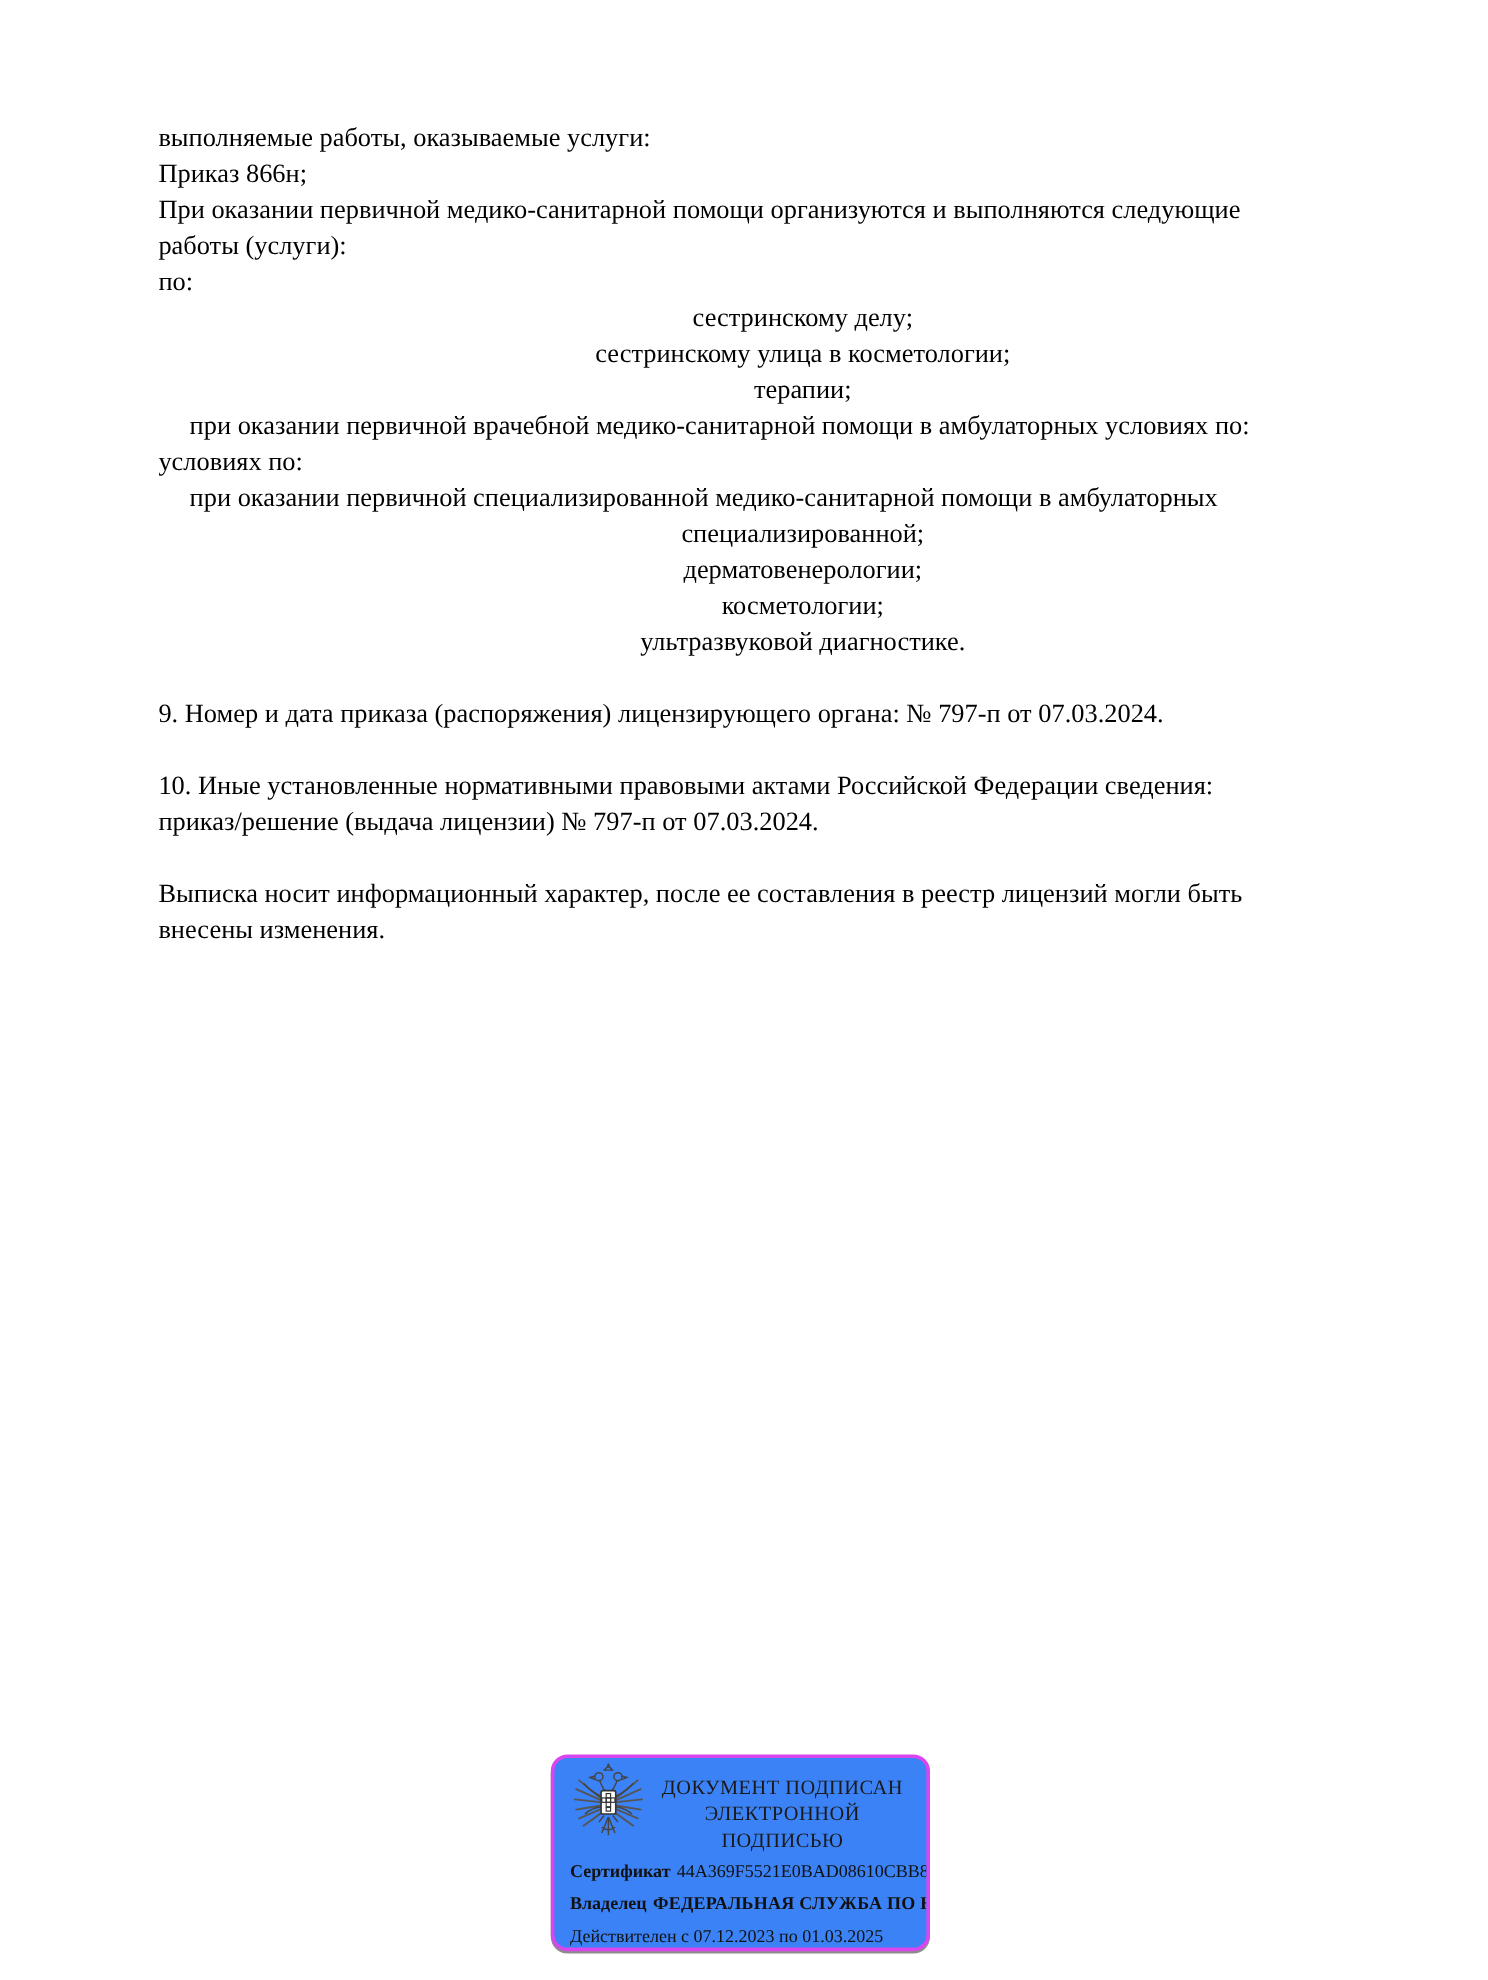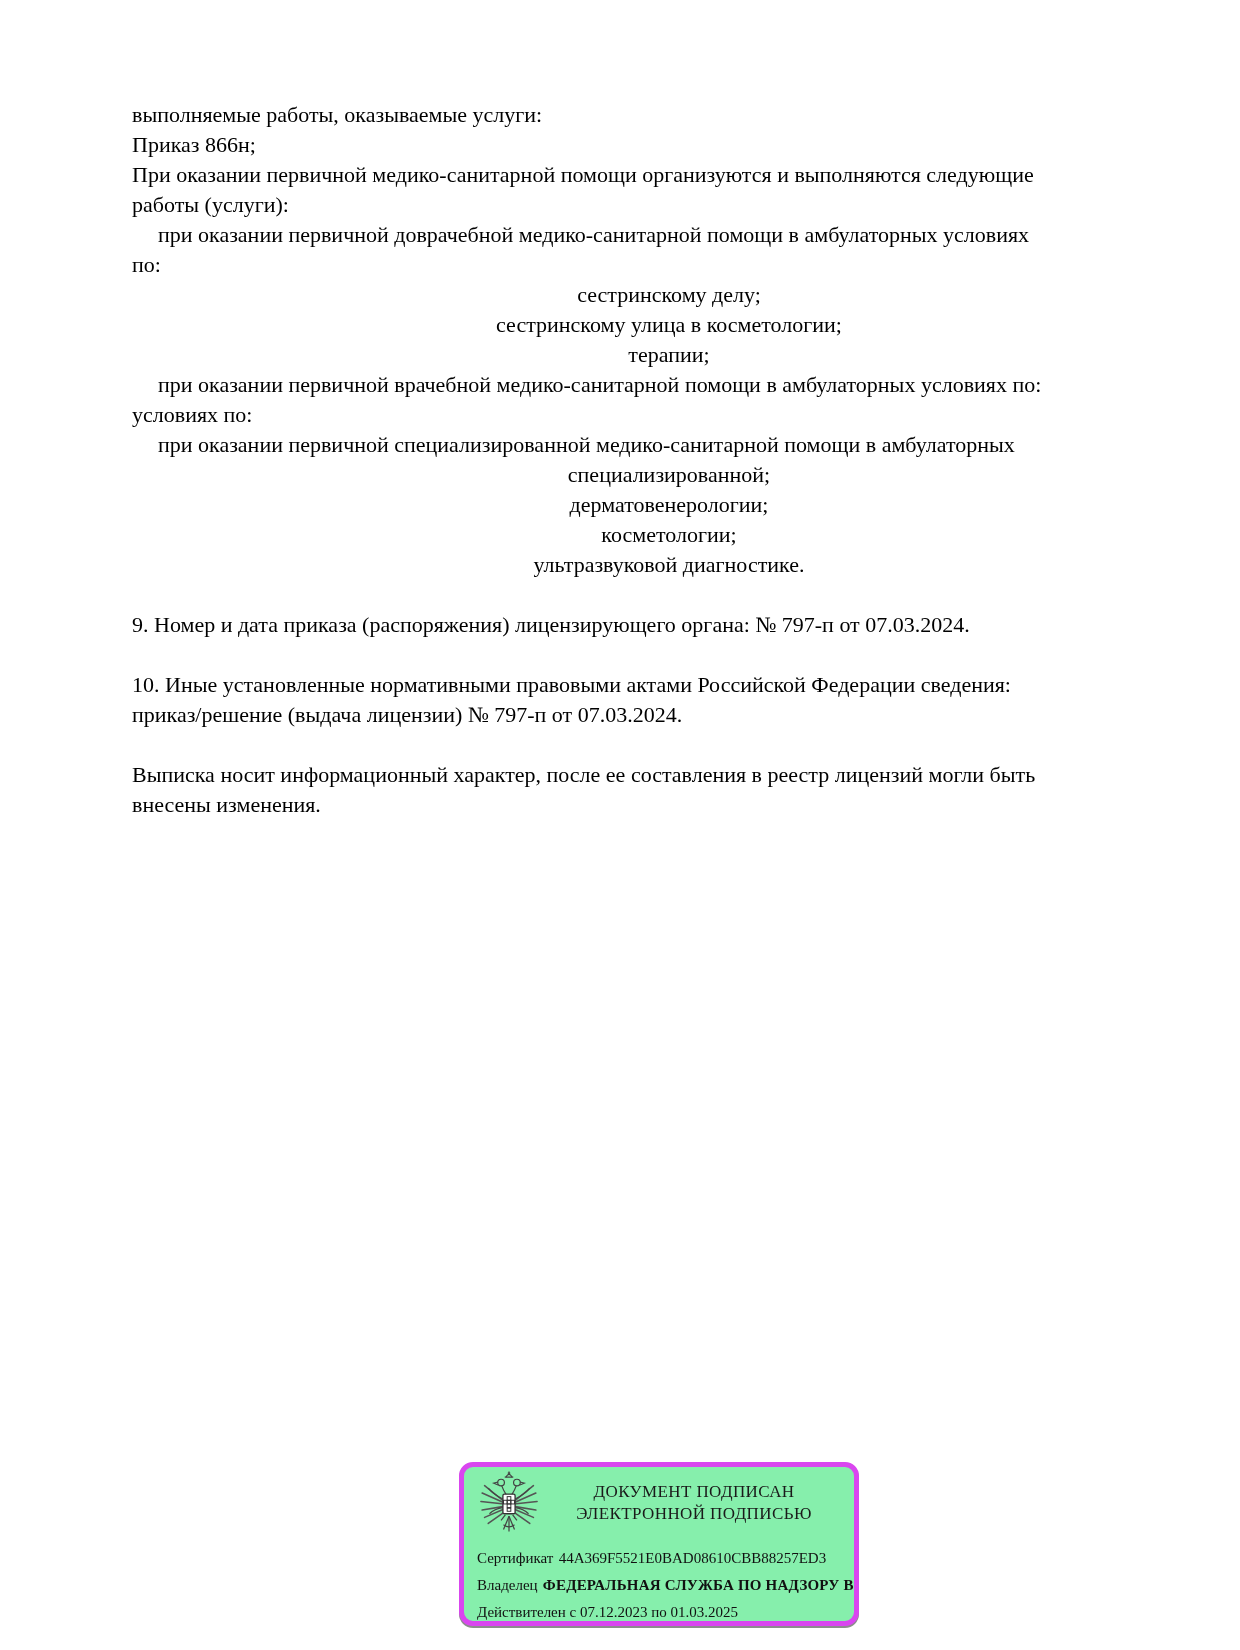--- a/index.html
+++ b/index.html
@@ -11,49 +11,48 @@
   .doc-text{
     position:absolute;left:132px;top:100px;width:1035px;
     font-size:22px;line-height:30px;
   }
   .line{white-space:pre;min-height:30px;}
   .indent-0{padding-left:0;}
   .indent-1{padding-left:26px;}
   .indent-2{padding-left:39px;text-align:center;}
 
   .stamp{
-    position:absolute;left:459px;top:1462px;width:400px;height:164px;
-    box-sizing:border-box;border:5px solid #d946ef;border-radius:14px;
-    background:#86efac;overflow:hidden;
+    position:absolute;left:459px;top:1462px;width:316px;height:164px;
+    box-sizing:border-box;border:3px solid #d946ef;border-radius:14px;
+    background:#3b82f6;overflow:hidden;
     box-shadow:0 2px 0 rgba(0,0,0,.45);
   }
   .stamp-top{display:flex;align-items:flex-start;padding:4px 8px 0 12px;}
   .emblem{width:66px;height:72px;flex:0 0 auto;}
   .stamp-title{
     flex:1;text-align:center;padding-top:10px;
     font-size:17px;line-height:22px;letter-spacing:.4px;color:#1a1a1a;
   }
   .stamp-info{
     padding:2px 0 0 13px;font-size:15px;line-height:27px;color:#111;
   }
   .info-line{white-space:nowrap;overflow:hidden;}
-  .info-label{margin-right:.35em;}
+  .info-label{margin-right:.35em;font-weight:bold;}
   .owner-value{font-weight:bold;letter-spacing:.2px;}
 </style>
 </head>
 <body>
 
 <div class="page">
 
   <div class="doc-text">
       <div class="line indent-0">выполняемые работы, оказываемые услуги:</div>
       <div class="line indent-0">Приказ 866н;</div>
       <div class="line indent-0">При оказании первичной медико-санитарной помощи организуются и выполняются следующие</div>
       <div class="line indent-0">работы (услуги):</div>
-      <div class="line indent-1">при оказании первичной доврачебной медико-санитарной помощи в амбулаторных условиях</div>
       <div class="line indent-0">по:</div>
       <div class="line indent-2">сестринскому делу;</div>
       <div class="line indent-2">сестринскому улица в косметологии;</div>
       <div class="line indent-2">терапии;</div>
       <div class="line indent-1">при оказании первичной врачебной медико-санитарной помощи в амбулаторных условиях по:</div>
       <div class="line indent-0">условиях по:</div>
       <div class="line indent-1">при оказании первичной специализированной медико-санитарной помощи в амбулаторных</div>
       <div class="line indent-2">специализированной;</div>
       <div class="line indent-2">дерматовенерологии;</div>
       <div class="line indent-2">косметологии;</div>

